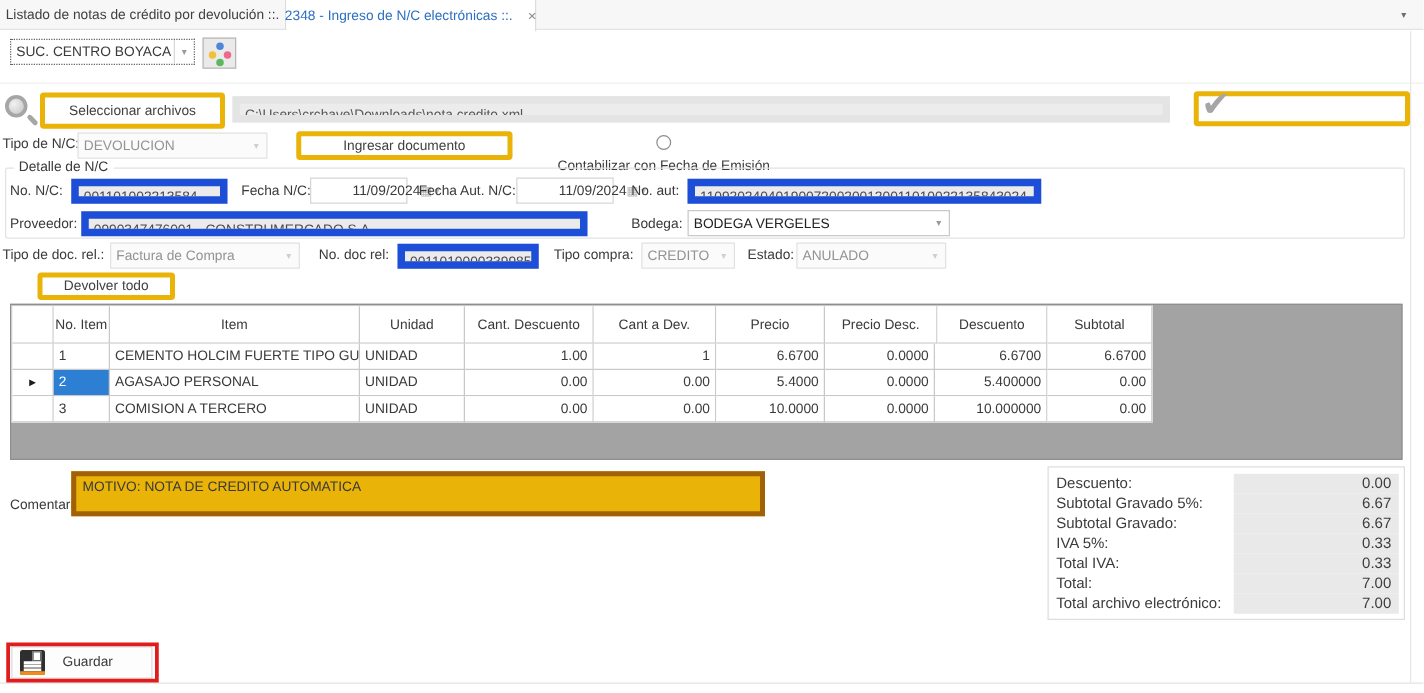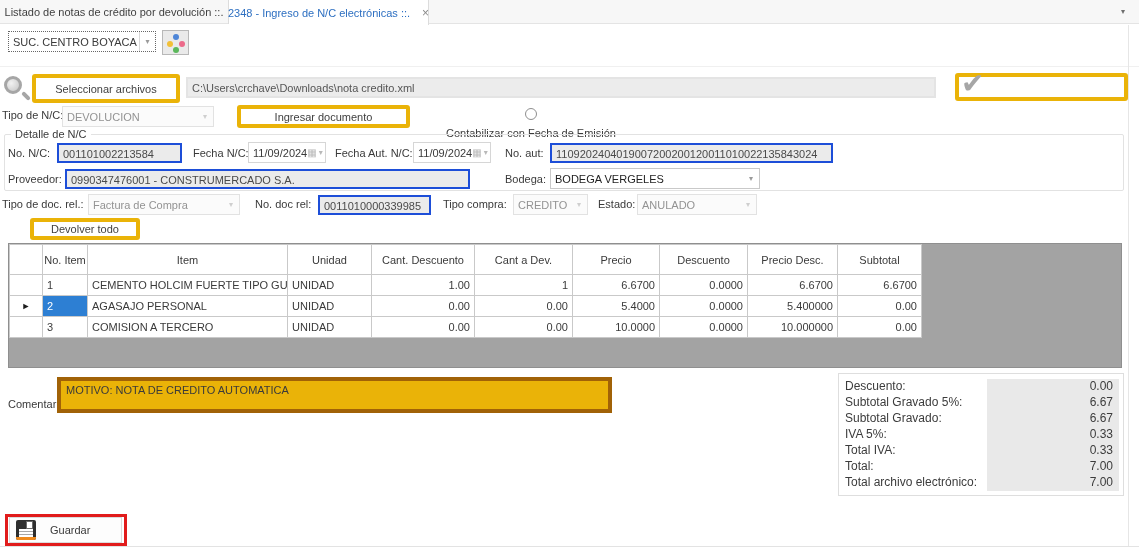--- a/index.html
+++ b/index.html
@@ -22,21 +22,21 @@
   
   .label { position:absolute; white-space:nowrap; }
   .combo { position:absolute; background:#fff; border:1px solid #c9c9c9; display:flex;
            align-items:center; height:21px; }
   .combo .txt { flex:1; padding-left:4px; white-space:nowrap; overflow:hidden; }
   .combo .caret { width:16px; text-align:center; color:#9a9a9a; font-size:8px; flex:none; }
   .combo.disabled { background:#fbfbfb; border-color:#e2e2e2; color:#939393; }
   .combo.disabled .caret { color:#cfcfcf; }
   .combo.focus { border:1px dotted #666; }
   .combo.focus .caret { border-left:1px solid #d8d8d8; height:100%; line-height:19px; }
-  .graybox { position:absolute; background:#ebebeb; border:2px solid #1d4ed8; height:20px;
+  .graybox { position:absolute; background:#ebebeb; border:6px solid #1d4ed8; height:20px;
              line-height:18px; padding-left:4px; color:#4a4a4a; white-space:nowrap; overflow:hidden; }
   .btn { position:absolute; background:#fff; border:4px solid #eab308; border-radius:3px;
          display:flex; align-items:center; justify-content:center; color:#3f3f3f; cursor:default; }
   .hair { position:absolute; left:0; top:66px; width:100%; border-top:1px solid #f0f0f0; }
   .right-edge { position:absolute; left:1128px; top:25px; height:521px; border-left:1px solid #e6e6e6; }
   .bottom-edge { position:absolute; left:0; top:546px; width:100%; border-top:1px solid #e3e3e3; }
 
   
   .dots-btn { position:absolute; left:162px; top:30px; width:27px; height:25px; background:#eaeaea;
               border:1px solid #b8b8b8; }
@@ -62,21 +62,21 @@
   .radio.sel .radio-circle::after { content:""; position:absolute; inset:1.5px; border-radius:50%;
                   background:#0a66c8; }
 
   
   .groupbox { position:absolute; left:4px; top:134px; width:1120px; height:57px;
               border:1px solid #e2e2e2; border-radius:2px; }
   .groupbox-title { position:absolute; top:-7px; left:6px; background:#fff; padding:0 4px; }
 
   .datefield { position:absolute; background:#fff; border:1px solid #d6d6d6; height:21px;
                display:flex; align-items:center; }
-  .datefield .txt { flex:1; padding-left:4px; }
+  .datefield .txt { flex:1; padding-left:4px;margin-left:29px; }
   .datefield .cal { color:#b9b9b9; font-size:10px; margin-right:2px; }
   .datefield .caret { color:#b9b9b9; font-size:8px; margin-right:3px; }
 
   
   .datagrid { position:absolute; left:8px; top:243px; width:1114px; height:125px;
               background:#a3a3a3; border:1px solid #8f8f8f; overflow:hidden; }
   .dg-table { position:absolute; left:0; top:0; border-left:1px solid #c9c9c9;
               border-top:1px solid #c9c9c9; background:#fff; }
   .dg-row { display:flex; }
   .dg-cell { background:#fff; border-right:1px solid #c9c9c9; border-bottom:1px solid #c9c9c9;
@@ -227,22 +227,22 @@
   <div class="datagrid">
     <div class="dg-table">
       <div class="dg-row dg-header">
         <div class="dg-cell c-sel"></div>
         <div class="dg-cell c-no">No. Item</div>
         <div class="dg-cell c-item">Item</div>
         <div class="dg-cell c-unidad">Unidad</div>
         <div class="dg-cell c-crec">Cant. Descuento</div>
         <div class="dg-cell c-cdev">Cant a Dev.</div>
         <div class="dg-cell c-precio">Precio</div>
+        <div class="dg-cell c-pdesc">Precio Desc.</div>
         <div class="dg-cell c-desc">Descuento</div>
-        <div class="dg-cell c-pdesc">Precio Desc.</div>
         <div class="dg-cell c-sub">Subtotal</div>
       </div>
 
       <div class="dg-row">
         <div class="dg-cell c-sel"></div>
         <div class="dg-cell c-no">1</div>
         <div class="dg-cell c-item">CEMENTO HOLCIM FUERTE TIPO GU</div>
         <div class="dg-cell c-unidad">UNIDAD</div>
         <div class="dg-cell c-crec t-r">1.00</div>
         <div class="dg-cell c-cdev t-r">1</div>

